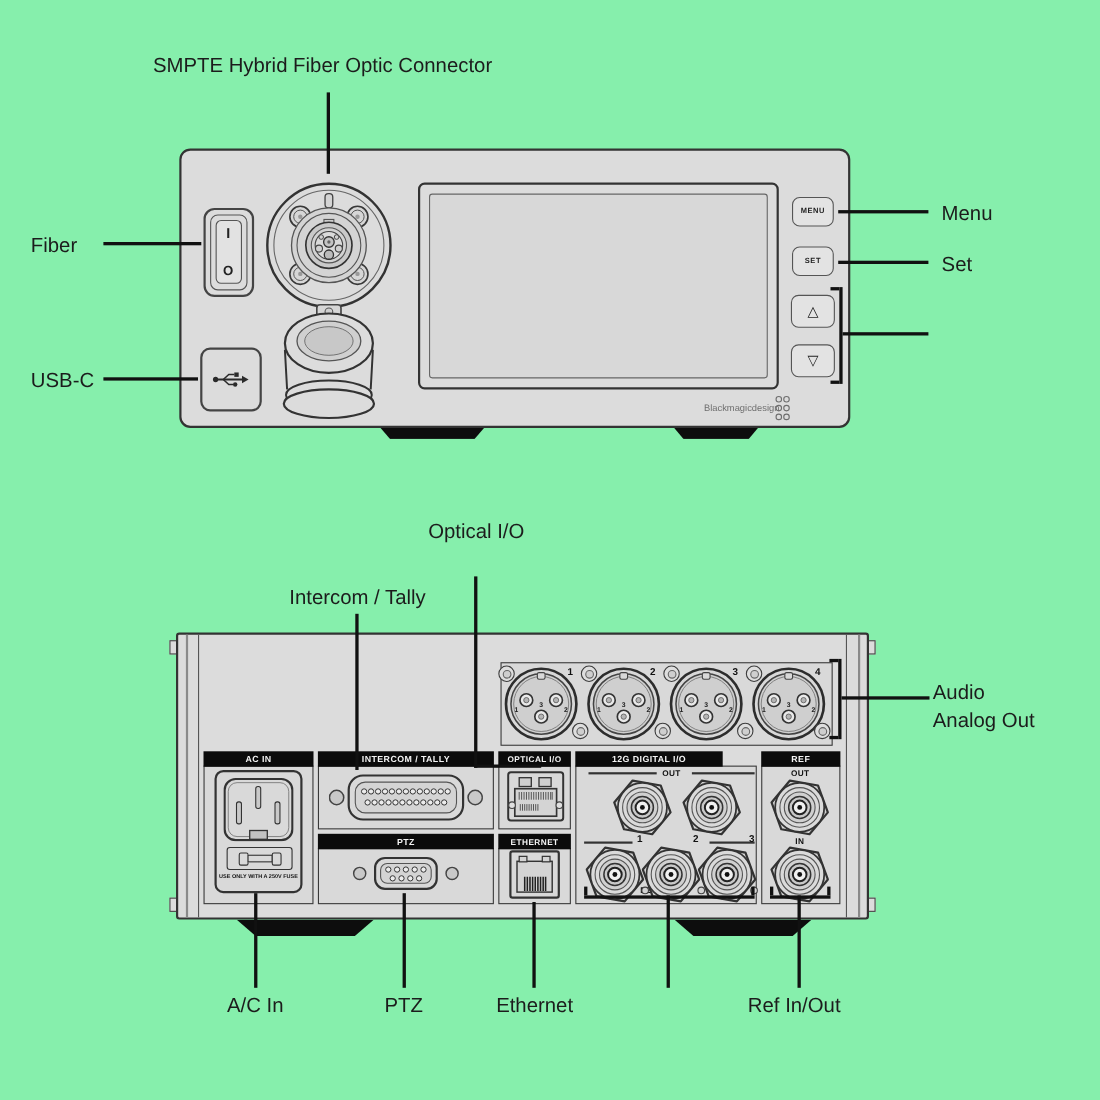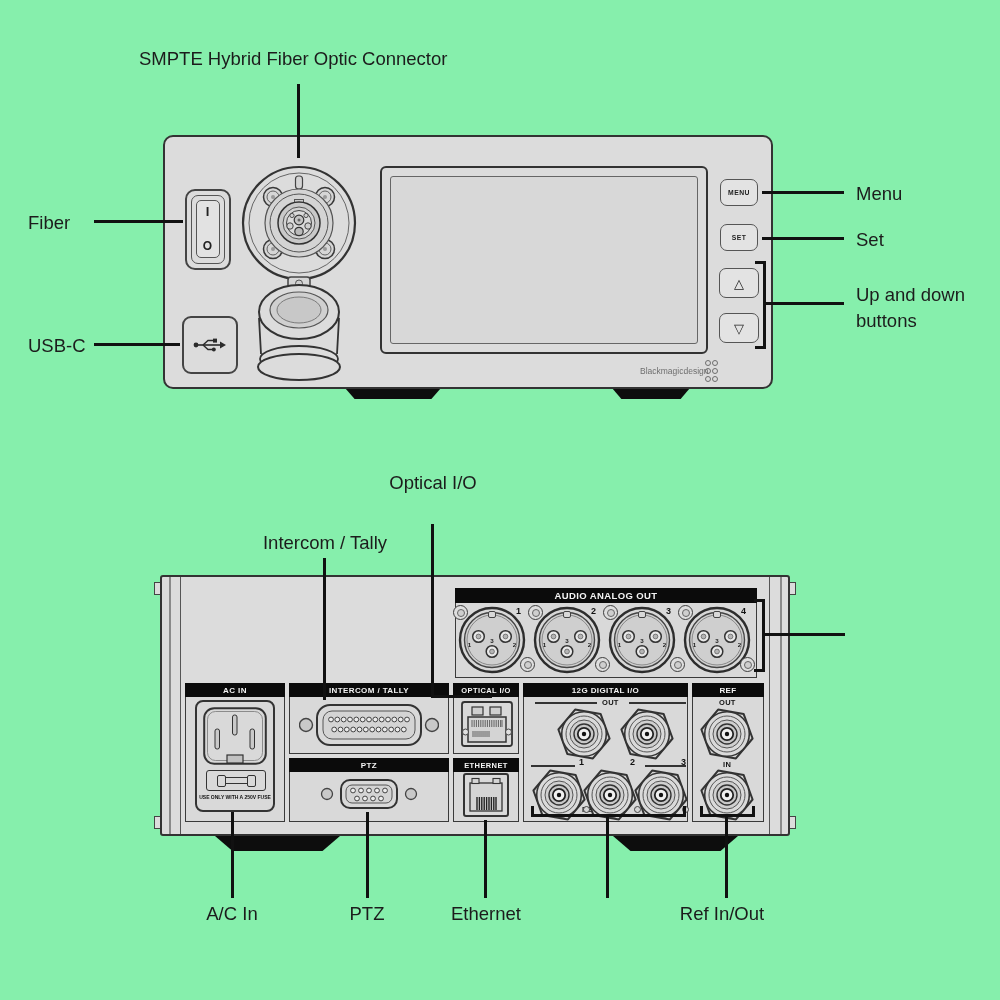--- a/index.html
+++ b/index.html
@@ -41,24 +41,20 @@
   <div class="line" style="left:762px;top:191px;width:82px;height:3px"></div>
   <div class="lbl" style="left:856px;top:181px">Menu</div>
 
   <div class="line" style="left:762px;top:237px;width:82px;height:3px"></div>
   <div class="lbl" style="left:856px;top:227px">Set</div>
 
   <div class="line" style="left:763px;top:261px;width:3px;height:88px"></div>
   <div class="line" style="left:755px;top:261px;width:8px;height:3px"></div>
   <div class="line" style="left:755px;top:346px;width:8px;height:3px"></div>
   <div class="line" style="left:766px;top:302px;width:78px;height:3px"></div>
-  <div class="lbl" style="left:856px;top:282px">
-    <span style="display:block">Up and down</span>
-    <span style="display:block">buttons</span>
-  </div>
 
   <div class="foot" style="left:345px;top:388px;width:96px;height:11px;clip-path:polygon(0 0,100% 0,90% 100%,10% 100%)"></div>
   <div class="foot" style="left:612px;top:388px;width:78px;height:11px;clip-path:polygon(0 0,100% 0,88% 100%,12% 100%)"></div>
 
   <div class="panel" style="left:163px;top:135px;width:610px;height:254px;border-radius:10px"></div>
 
   <div class="abs" style="left:185px;top:189px;width:46px;height:81px;border:2px solid #444;border-radius:10px;background:#dcdcdc;z-index:3">
     <div class="abs" style="left:4px;top:4px;width:34px;height:69px;border:1.5px solid #555;border-radius:7px">
       <div class="abs" style="left:3.5px;top:3.5px;width:24px;height:58px;border:1.5px solid #555;border-radius:5px;background:#e2e2e2;display:flex;flex-direction:column;align-items:center;justify-content:space-between;padding:5px 0">
         <span style="font-size:13px;font-weight:bold;color:#222;line-height:12px">I</span>
@@ -169,21 +165,20 @@
 
   <div class="panel" style="left:160px;top:575px;width:630px;height:261px;border-radius:3px"></div>
   <div class="abs" style="left:162px;top:577px;width:19px;height:257px;border-right:1.6px solid #555;z-index:2">
     <div class="abs" style="left:7px;top:0;width:1.5px;height:257px;background:#8a8a8a"></div>
   </div>
   <div class="abs" style="left:769px;top:577px;width:19px;height:257px;border-left:1.6px solid #555;z-index:2">
     <div class="abs" style="left:10px;top:0;width:1.5px;height:257px;background:#8a8a8a"></div>
   </div>
 
   <div class="sect" style="left:455px;top:602px;width:302px;height:76px"></div>
-  <div class="hdr" style="left:455px;top:588px;width:302px;height:15px;font-size:9.5px">AUDIO ANALOG OUT</div>
 
   <div class="num" style="left:516px;top:606px">1</div>
   <div class="num" style="left:591px;top:606px">2</div>
   <div class="num" style="left:666px;top:606px">3</div>
   <div class="num" style="left:741px;top:606px">4</div>
 
   <svg class="conn" style="left:458px;top:606px" width="68" height="68" viewBox="0 0 68 68">
     <circle cx="34" cy="34" r="32" fill="#d8d8d8" stroke="#2d2d2d" stroke-width="2.4"></circle>
     <circle cx="34" cy="34" r="27.5" fill="#cfcfcf" stroke="#444" stroke-width="1.4"></circle>
     <circle cx="34" cy="34" r="25" fill="none" stroke="#777" stroke-width=".8"></circle>
@@ -282,32 +277,36 @@
       <div></div>
     </div>
   <div class="screw" style="left:740px;top:657px">
       <div></div>
     </div>
 
   <div class="line" style="left:762px;top:599px;width:3px;height:73px"></div>
   <div class="line" style="left:754px;top:599px;width:8px;height:3px"></div>
   <div class="line" style="left:754px;top:669px;width:8px;height:3px"></div>
   <div class="line" style="left:765px;top:633px;width:80px;height:3px"></div>
+  <div class="lbl" style="left:848px;top:616px">
+    <span style="display:block">Audio</span>
+    <span style="display:block">Analog Out</span>
+  </div>
 
   <div class="sect" style="left:185px;top:696px;width:100px;height:126px"></div>
   <div class="hdr" style="left:185px;top:683px;width:100px;height:14px;font-size:8px">AC IN</div>
 
   <div class="sect" style="left:289px;top:696px;width:160px;height:58px"></div>
   <div class="hdr" style="left:289px;top:683px;width:160px;height:14px;font-size:8px">INTERCOM / TALLY</div>
 
   <div class="sect" style="left:453px;top:696px;width:66px;height:58px"></div>
   <div class="hdr" style="left:453px;top:683px;width:66px;height:14px;font-size:7.5px">OPTICAL I/O</div>
 
   <div class="sect" style="left:523px;top:696px;width:165px;height:126px"></div>
-  <div class="hdr" style="left:523px;top:683px;width:165px;height:14px;font-size:8px">12G DIGITAL I/O</div>
+  <div class="hdr" style="left:523px;top:683px;width:134px;height:14px;font-size:8px">12G DIGITAL I/O</div>
 
   <div class="sect" style="left:692px;top:696px;width:72px;height:126px"></div>
   <div class="hdr" style="left:692px;top:683px;width:72px;height:14px;font-size:8px">REF</div>
 
   <div class="sect" style="left:289px;top:771px;width:160px;height:51px"></div>
   <div class="hdr" style="left:289px;top:758px;width:160px;height:14px;font-size:8px">PTZ</div>
 
   <div class="sect" style="left:453px;top:771px;width:66px;height:51px"></div>
   <div class="hdr" style="left:453px;top:758px;width:66px;height:14px;font-size:7.5px">ETHERNET</div>
 

